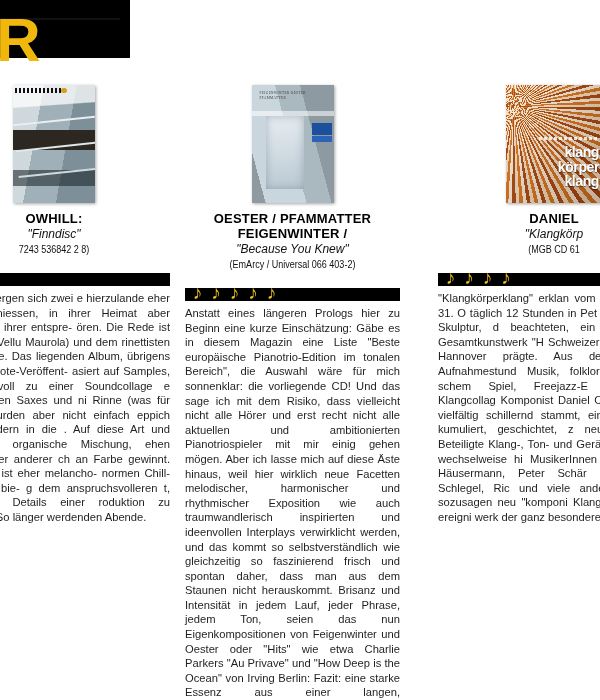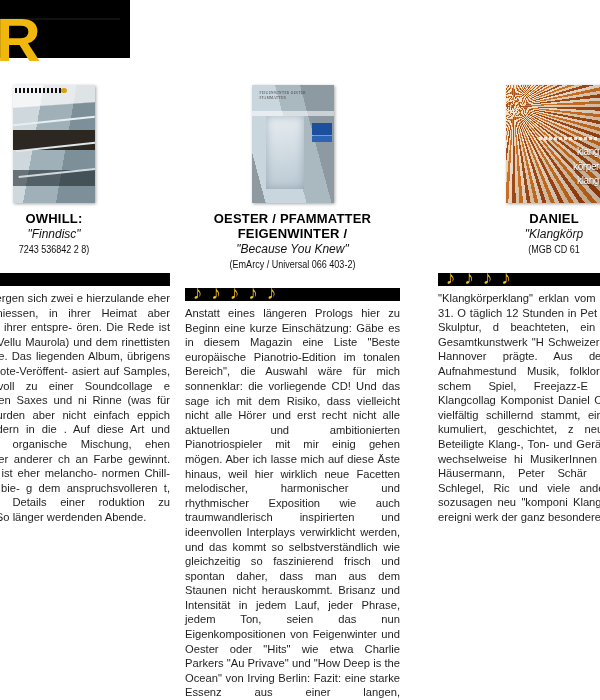--- a/index.html
+++ b/index.html
@@ -92,22 +92,22 @@
     background:
       repeating-conic-gradient(from 200deg at 8% 18%,
         #d9741c 0deg 2.2deg,#f6e2c3 2.2deg 4.4deg,
         #a8460f 4.4deg 6.6deg,#fbf1de 6.6deg 8.8deg);
   }
   #cover-right .shade{
     position:absolute;inset:0;
     background:linear-gradient(120deg,rgba(255,255,255,.08),rgba(60,20,0,.32));
   }
   #cover-right .kw{
-    position:absolute;right:3px;font-weight:normal;color:#ffffff;
-    font-size:10px;line-height:12px;letter-spacing:-.4px;
+    position:absolute;right:3px;font-weight:bold;color:#ffffff;
+    font-size:14px;line-height:12px;letter-spacing:-.4px;
     text-shadow:0 1px 1px rgba(0,0,0,.5);
   }
   #cover-right .kw1{top:52%;}
   #cover-right .kw2{top:64%;}
   #cover-right .kw3{top:76%;}
   #cover-right .topline{
     position:absolute;right:3px;top:44%;width:60px;height:3px;
     background:repeating-linear-gradient(90deg,rgba(255,255,255,.8) 0 3px,transparent 3px 5px);
   }
   

